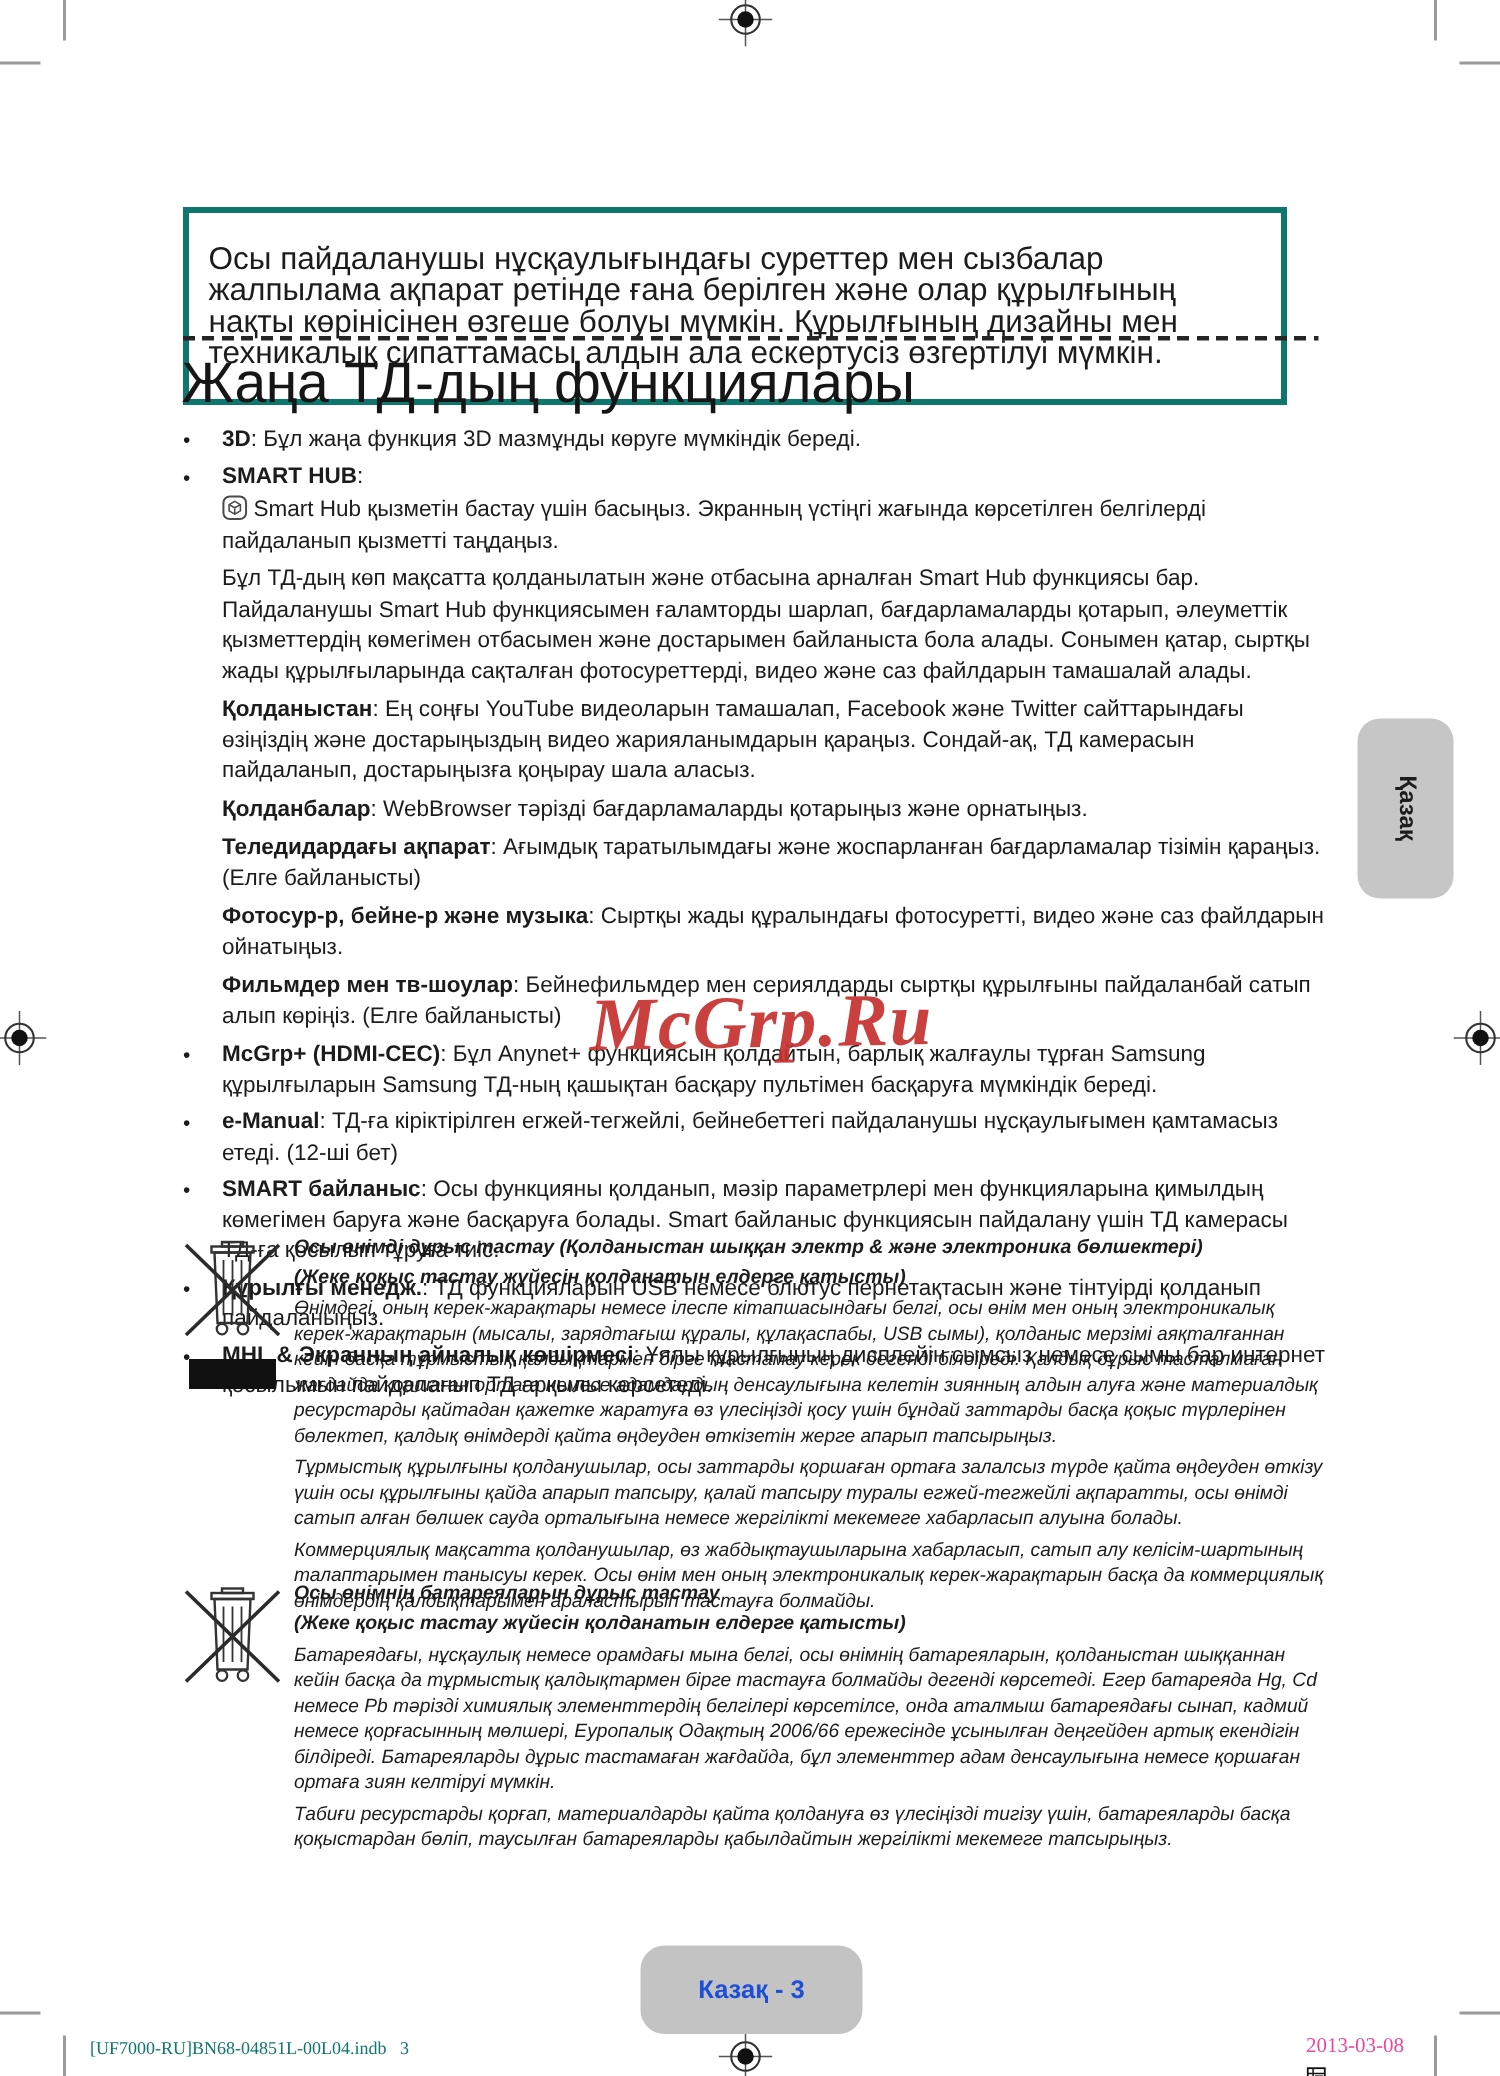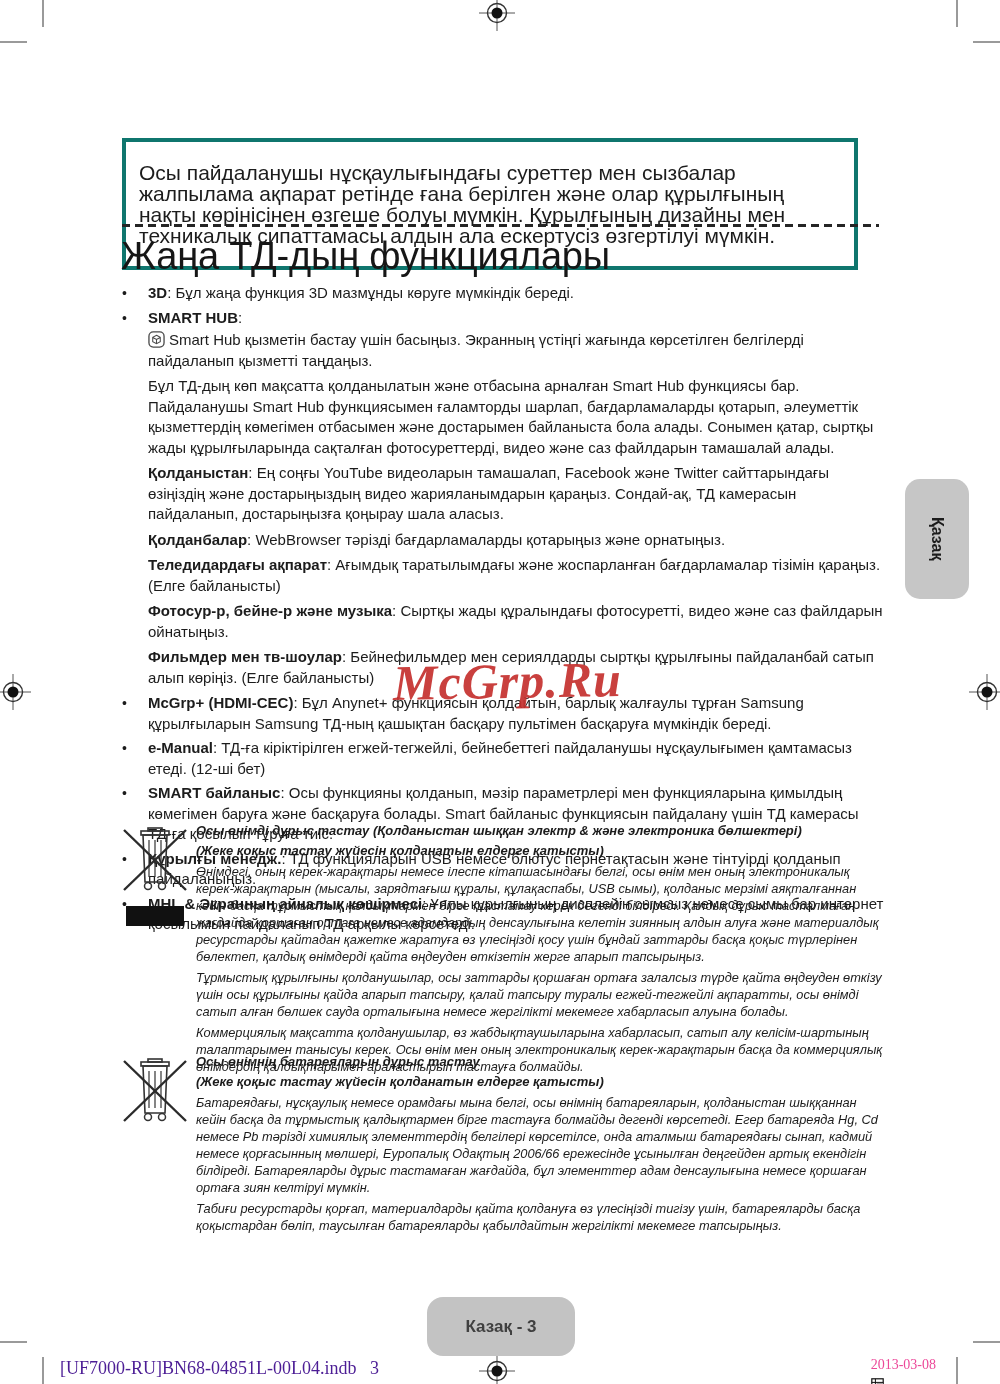--- a/index.html
+++ b/index.html
@@ -41,24 +41,24 @@
   .watermark{position:absolute;left:393px;top:652px;font-family:"Liberation Serif",serif;
         font-style:italic;font-weight:bold;font-size:50px;color:#c5302e;opacity:0.92;
         letter-spacing:1px;transform:rotate(-1deg);}
   
   .side-tab{position:absolute;left:905px;top:479px;width:64px;height:120px;background:#c6c6c6;
         border-radius:15px;display:flex;align-items:center;justify-content:center;}
   .side-tab span{writing-mode:vertical-rl;font-weight:bold;font-size:16px;color:#1c1c1c;}
   
   .footer-box{position:absolute;left:427px;top:1297px;width:148px;height:59px;background:#c3c3c3;
         border-radius:16px;display:flex;align-items:center;justify-content:center;}
-  .footer-box span{font-weight:bold;font-size:17px;color:#404040;}
+  .footer-box span{font-weight:bold;font-size:17px;color:#1d4ed8;}
   
   .file-info{position:absolute;left:60px;top:1358px;font-family:"Liberation Serif",serif;
-        font-size:18px;white-space:pre;color:#4c1d95;}
+        font-size:12px;white-space:pre;color:#0f766e;}
   .print-dt{position:absolute;right:64px;top:1357px;display:flex;align-items:flex-start;gap:5px;
         font-family:"Liberation Serif",serif;font-size:14px;color:#ec4899;flex-direction:column;}
 </style>
 </head>
 <body>
 
 <div class="page">
 
   <div class="crop" style="left:42px;top:0;width:2px;height:27px;"></div>
   <div class="crop" style="left:0;top:41px;width:27px;height:2px;"></div>

